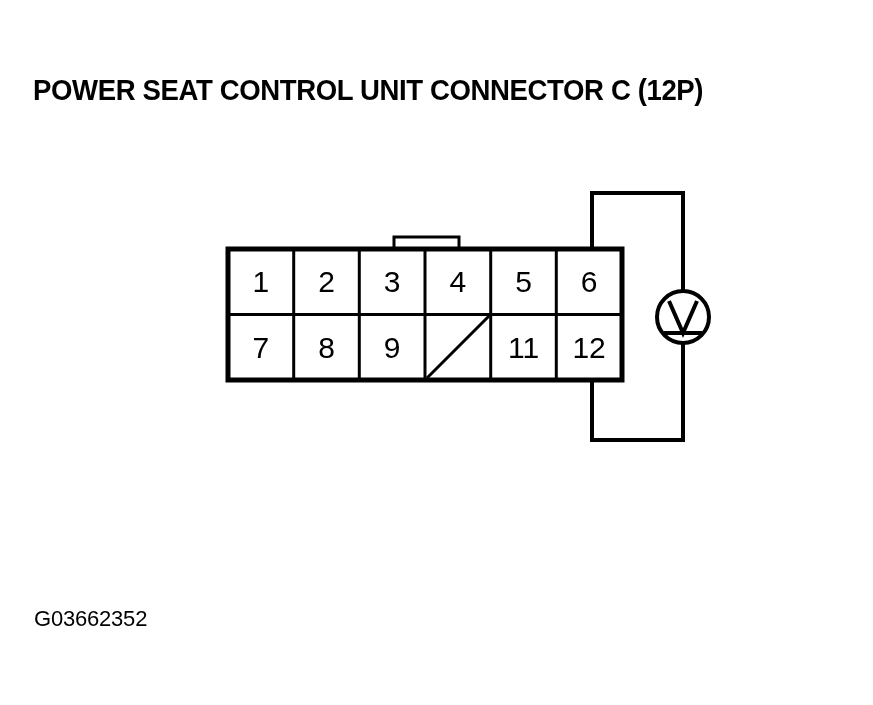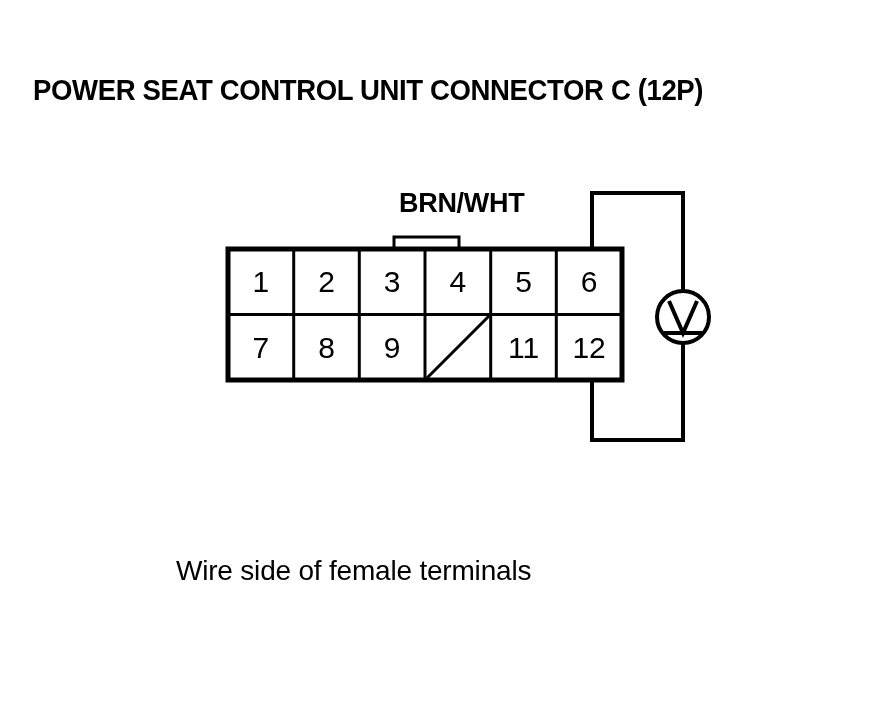--- a/index.html
+++ b/index.html
@@ -149,19 +149,18 @@
       <text class="cell-number" x="260.9" y="350">7</text>
       <text class="cell-number" x="326.5" y="350">8</text>
       <text class="cell-number" x="392.2" y="350">9</text>
       <text class="cell-number" x="457.8" y="350"></text>
       <text class="cell-number" x="523.5" y="350">11</text>
       <text class="cell-number" x="589.1" y="350">12</text>
     </g>
 
   </svg>
 
-  <div class="wire-label" id="label-brn-wht">BRN/WHT</div>
 
 
-  <div id="caption">Wire side of female terminals</div>
 
+  <div id="figure-id">G03662352</div>
 
 </div>
 
 </body></html>

